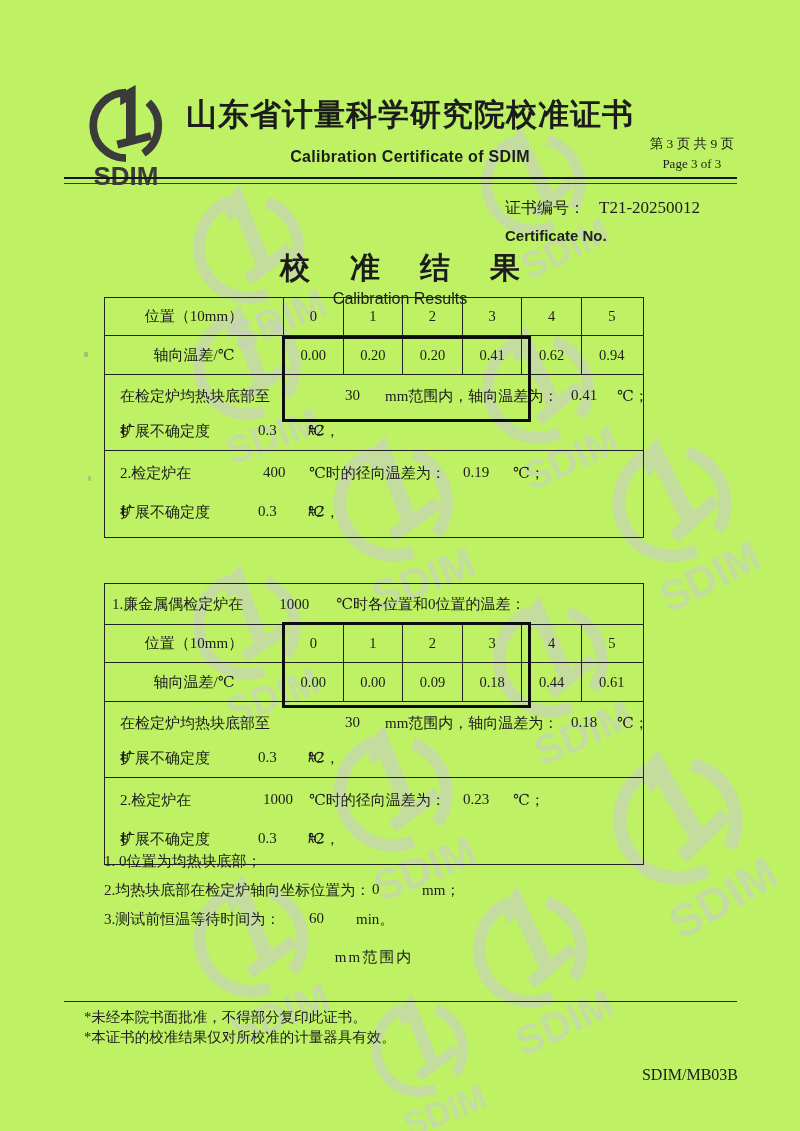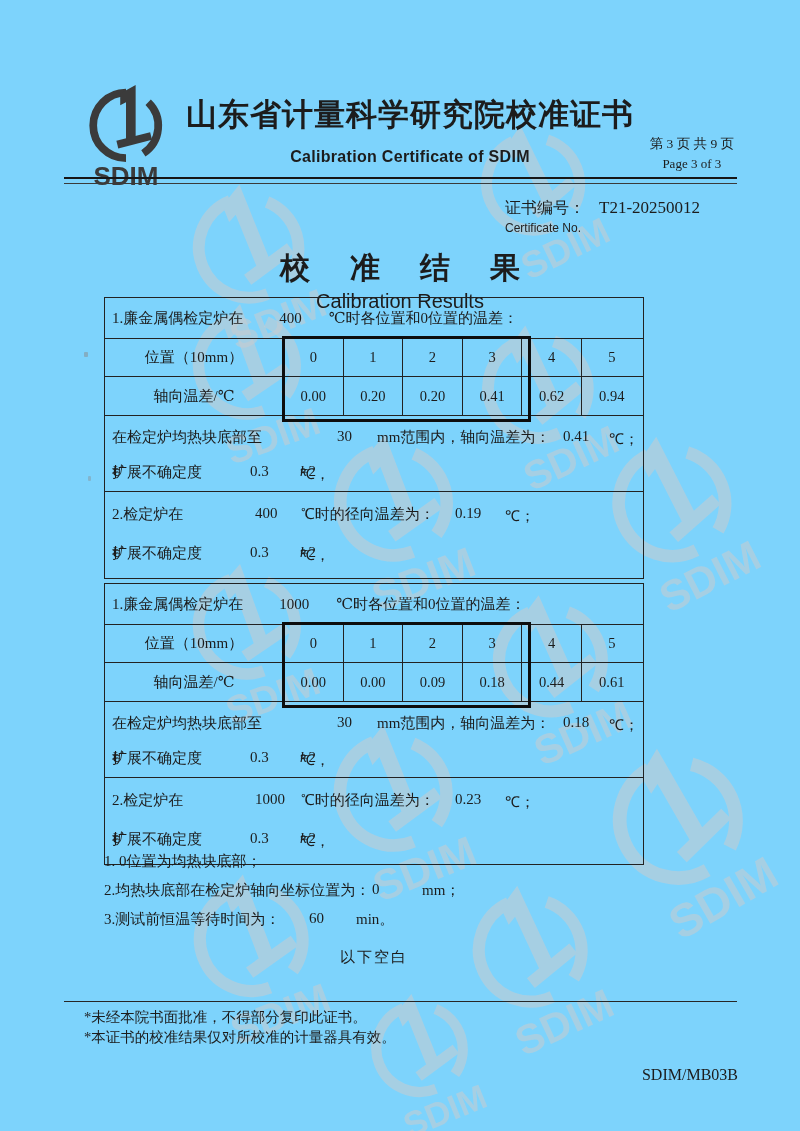--- a/index.html
+++ b/index.html
@@ -1,18 +1,18 @@
 <!DOCTYPE html>
 <html><head>
 <meta charset="utf-8">
 <style>
   html,body{margin:0;padding:0;background:#e8e8e8;}
   .page{
     position:relative;width:800px;height:1131px;margin:0 auto;
-    background:#7dd3fc;overflow:hidden;
+    background:#bef264;overflow:hidden;
     font-family:"Liberation Serif","DejaVu Serif",serif;color:#1c1c1c;
   }
   
   .wm{position:absolute;color:#c9ccd0;opacity:.55;pointer-events:none;}
   .wm svg{width:100%;height:100%;}
   
   .logo{position:absolute;left:76px;top:82px;width:100px;height:108px;color:#3b3b3b;}
   .title-cn{
     position:absolute;left:160px;top:94px;width:500px;text-align:center;
     font-size:31px;font-weight:bold;letter-spacing:1px;white-space:nowrap;
@@ -28,41 +28,41 @@
   }
   .page-info .en{font-size:13px;}
   .double-rule{
     position:absolute;left:64px;right:63px;top:177px;height:4px;
     border-top:2.5px solid #161616;border-bottom:1.8px solid #3a3a3a;
   }
   
   .cert{position:absolute;left:505px;top:198px;white-space:nowrap;}
   .cert .cn{font-size:16px;}
   .cert .num{font-size:17px;margin-left:14px;}
-  .cert .en{display:block;font-family:"Liberation Sans","DejaVu Sans",sans-serif;font-size:12px;margin-top:2px;color:#222;}
+  .cert .en{display:block;font-family:"Liberation Sans","DejaVu Sans",sans-serif;font-size:15px;margin-top:8px;color:#222;font-weight:bold;}
   
   .sec-title{position:absolute;left:0;top:248px;width:800px;text-align:center;}
   .sec-title .cn{font-size:30px;font-weight:bold;letter-spacing:40px;padding-left:40px;white-space:nowrap;}
-  .sec-title .en{font-family:"Liberation Sans","DejaVu Sans",sans-serif;font-size:20px;margin-top:1px;}
+  .sec-title .en{font-family:"Liberation Sans","DejaVu Sans",sans-serif;font-size:16px;margin-top:1px;}
   
   .tbl{position:absolute;left:104px;width:540px;border:1.6px solid #222;background:transparent;box-sizing:border-box;}
   .tbl-caption{height:40px;line-height:40px;border-bottom:1.4px solid #222;font-size:15px;padding-left:7px;white-space:nowrap;}
   .cap-temp{margin-left:36px;}
   .cap-suffix{margin-left:27px;}
   .grid-row{display:flex;}
   .cell-label{width:179px;border-right:1.3px solid #222;display:flex;align-items:center;justify-content:center;font-size:15px;box-sizing:border-box;}
   .cell{flex:0 0 59.6px;border-right:1.3px solid #222;display:flex;align-items:center;justify-content:center;font-size:14.5px;box-sizing:border-box;}
   .cell:last-child{border-right:none;}
   .pos-row{height:37px;border-bottom:1.3px solid #222;}
   .ax-row{height:38px;border-bottom:1.4px solid #222;}
   .bold-box{position:absolute;left:177px;top:38px;width:243px;height:80px;border:3px solid #0d0d0d;pointer-events:none;}
   .tbl-sec{position:relative;font-size:15px;}
   .sec-d{height:75px;border-bottom:1.5px solid #222;}
   .sec-e{height:86px;}
-  .line{position:absolute;left:0;right:0;height:22px;white-space:nowrap;font-family:Liberation Serif, serif;}
+  .line{position:absolute;left:8px;right:0;height:22px;white-space:nowrap;}
   .line span{position:absolute;white-space:nowrap;}
   .l-range{top:12px;}
   .l-unc-d{top:47px;}
   .l-radial{top:13px;}
   .l-unc-e{top:52px;}
   .at1{left:7px;} 
   .rg-depth{left:232px;} .rg-mid{left:272px;} .rg-val{left:458px;} .rg-unit{left:504px;}
   .un-val{left:145px;} .un-unit{left:195px;}
   .rd-temp{left:150px;} .rd-mid{left:196px;text-align:center;} .rd-val{left:350px;} .rd-unit{left:400px;}
   .it{font-style:italic;}
@@ -152,23 +152,20 @@
     <span class="cn">证书编号：</span><span class="num">T21-20250012</span>
     <span class="en">Certificate No.</span>
   </div>
 
   <div class="sec-title">
     <div class="cn">校准结果</div>
     <div class="en">Calibration Results</div>
   </div>
 
   <div class="tbl" style="top:297px">
-    <div class="tbl-caption">
-      <span>1.廉金属偶检定炉在</span><span class="cap-temp">400</span><span class="cap-suffix">℃时各位置和0位置的温差：</span>
-    </div>
     <div class="grid-row pos-row">
       <div class="cell-label">位置（10mm）</div>
       <div class="cell">0</div>
       <div class="cell">1</div>
       <div class="cell">2</div>
       <div class="cell">3</div>
       <div class="cell">4</div>
       <div class="cell">5</div>
     </div>
     <div class="grid-row ax-row">
@@ -302,21 +299,21 @@
       <span>2.均热块底部在检定炉轴向坐标位置为：</span>
       <span class="nv n2-val">0</span>
       <span class="nv n2-unit">mm；</span>
     </div>
     <div class="nline">
       <span>3.测试前恒温等待时间为：</span>
       <span class="nv n3-val">60</span>
       <span class="nv n3-unit">min。</span>
     </div>
   </div>
-  <div class="blank-below">以下空白</div>
+  <div class="blank-below">mm范围内</div>
 
   <div class="footer-rule"></div>
   <div class="footnotes">
     <div>*未经本院书面批准，不得部分复印此证书。</div>
     <div>*本证书的校准结果仅对所校准的计量器具有效。</div>
   </div>
   <div class="form-code">SDIM/MB03B</div>
 
   <div class="speck sp1"></div>
   <div class="speck sp2"></div>

